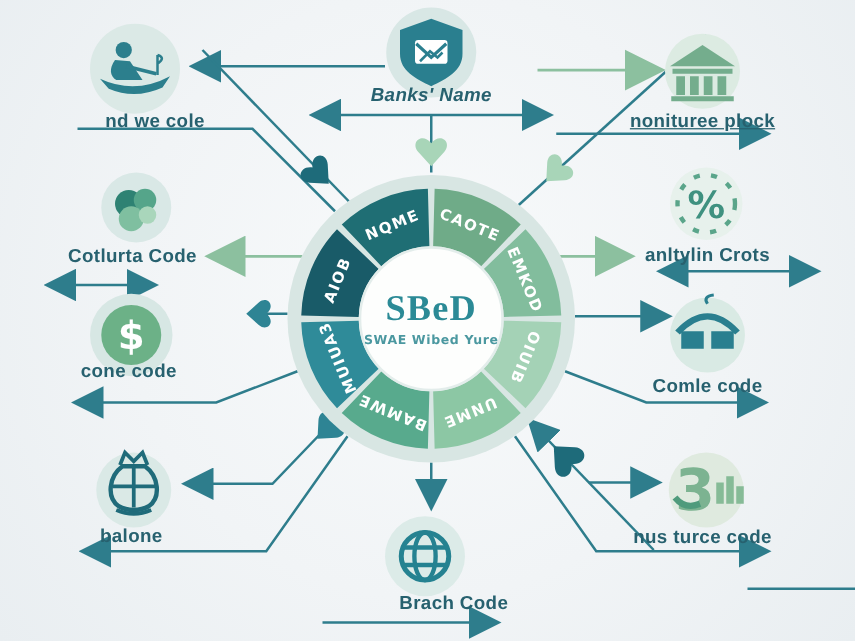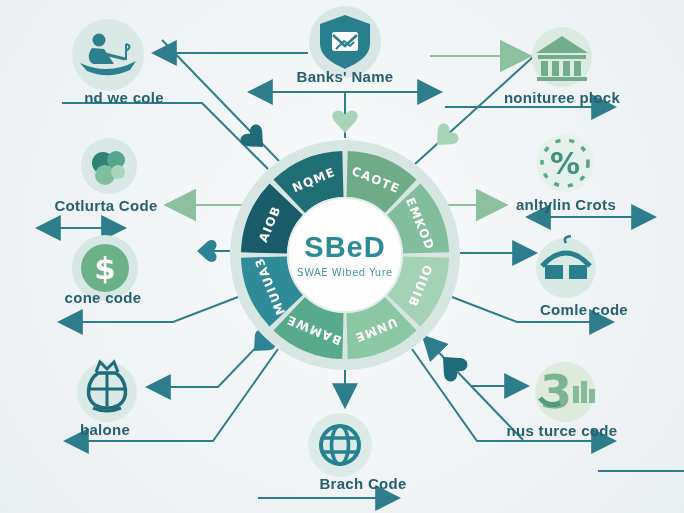--- a/index.html
+++ b/index.html
@@ -14,22 +14,22 @@
     font-size:15px;font-weight:600;color:#27616f;white-space:nowrap;letter-spacing:.3px;
   }
   .seg-label{
     position:absolute;font-family:"DejaVu Sans",sans-serif;
     font-size:12px;font-weight:bold;color:#ffffff;letter-spacing:1.3px;white-space:nowrap;
   }
   .center-box{
     position:absolute;left:345px;top:256px;transform:translate(-50%,-50%);
     text-align:center;line-height:1.15;
   }
-  .center-title{font-family:Liberation Sans, sans-serif;font-size:29px;font-weight:bold;color:#2b8a96;letter-spacing:1px;}
-  .center-sub{font-family:"DejaVu Sans",sans-serif;font-size:10px;font-weight:normal;color:#4b98a0;margin:3px 0 2px 0;letter-spacing:.5px;}
+  .center-title{font-family:Liberation Serif, serif;font-size:29px;font-weight:bold;color:#2b8a96;letter-spacing:1px;}
+  .center-sub{font-family:"DejaVu Sans",sans-serif;font-size:10px;font-weight:bold;color:#4b98a0;margin:3px 0 2px 0;letter-spacing:.5px;}
   .center-head{font-size:21px;font-weight:bold;color:#176e7c;letter-spacing:1.5px;}
 </style>
 </head>
 <body>
 
 <div class="stage">
 
   <svg width="684" height="513" viewBox="0 0 684 513">
     <defs>
       <marker id="at" viewBox="0 0 10 10" refX="8" refY="5" markerWidth="13" markerHeight="13" orient="auto-start-reverse">
@@ -191,24 +191,24 @@
   <span class="seg-label" style="left:376px;top:330px;transform:translate(-50%,-50%) rotate(157.5deg);">UNME</span>
   <span class="seg-label" style="left:314px;top:330px;transform:translate(-50%,-50%) rotate(202.5deg);">BAMWE</span>
   <span class="seg-label" style="left:270px;top:286px;transform:translate(-50%,-50%) rotate(247.5deg);">MUIUA3</span>
   <span class="seg-label" style="left:270px;top:224px;transform:translate(-50%,-50%) rotate(292.5deg);">AIOB</span>
 
   <div class="center-box">
     <div class="center-title">SBeD</div>
     <div class="center-sub">SWAE Wibed Yure</div>
   </div>
 
-  <div class="node-label" style="left:345px;top:76px;">Banks' Name</div>
+  <div class="node-label" style="left:345px;top:76px;font-style:italic;">Banks' Name</div>
   <div class="node-label" style="left:108px;top:97px;margin-left:16px;">nd we cole</div>
-  <div class="node-label" style="left:562px;top:97px;">nonituree plock</div>
+  <div class="node-label" style="left:562px;top:97px;text-decoration:underline;">nonituree plock</div>
   <div class="node-label" style="left:566px;top:204px;">anltylin Crots</div>
   <div class="node-label" style="left:106px;top:205px;">Cotlurta Code</div>
   <div class="node-label" style="left:103px;top:297px;">cone code</div>
-  <div class="node-label" style="left:584px;top:309px;">Comle code</div>
+  <div class="node-label" style="left:566px;top:309px;">Comle code</div>
   <div class="node-label" style="left:105px;top:429px;">balone</div>
   <div class="node-label" style="left:562px;top:430px;">nus turce code</div>
   <div class="node-label" style="left:363px;top:483px;">Brach Code</div>
 
 </div>
 
 </body></html>

